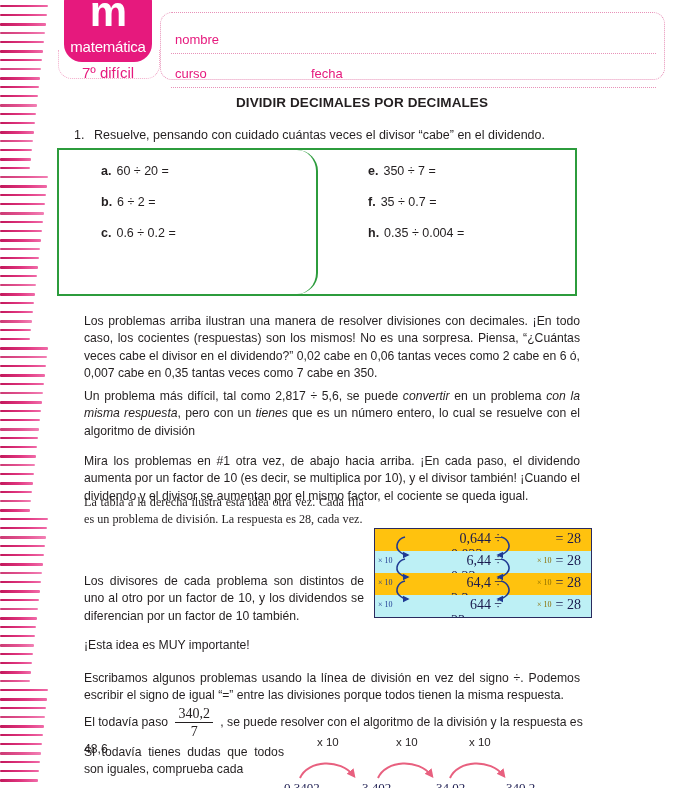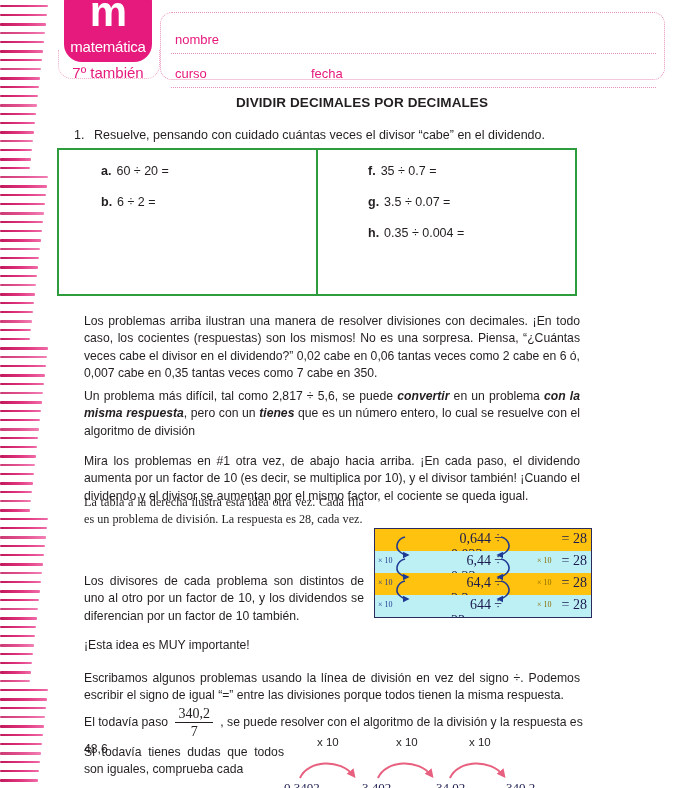--- a/index.html
+++ b/index.html
@@ -130,40 +130,40 @@
     border: 2px solid #2c9c3c;
     box-sizing: border-box;
     display: flex;
   }
   .ex-col {
     flex: 1;
     position: relative;
     padding: 14px 0 0 0;
     box-sizing: border-box;
   }
-  .ex-col.left { border-right: 2px solid #2c9c3c; }
+  .ex-col.left { border-right: 2px solid #2c9c3c; border-radius: 21px; }
   .ex-item {
     font-size: 12.5px;
     height: 31px;
     padding-left: 42px;
   }
   .ex-col.right .ex-item { padding-left: 50px; }
   .ex-item .tag { font-weight: bold; margin-right: 5px; }
 
   
   .para {
     position: absolute;
     left: 84px;
     width: 496px;
     font-size: 12.2px;
     line-height: 17.4px;
     text-align: justify;
   }
   .para.narrow { width: 280px; }
-  .para i { font-style: italic; font-weight: bold; }
+  .para i { font-style: italic; }
 
   #p1 { top: 313px; }
   #p2 { top: 388px; }
   #p3 { top: 453px; }
   #p4 { top: 494px; font-family: Liberation Serif, serif; }
   #p5 { top: 573px; }
   #p6 { top: 637px; width: 300px; }
   #p7 { top: 670px; }
   #p8 { top: 744px; width: 200px; }
 
@@ -204,21 +204,21 @@
   .t28-expr .v { display: inline-block; width: 48px; text-align: left; padding-left: 6px; }
   .t28-mul-r {
     position: absolute;
     left: 162px; top: 5px;
     font-size: 8px;
     color: #8a6d00;
     font-family: "Liberation Serif", serif;
   }
   .t28-eq {
     position: absolute;
-    right: 4px; top: 2px;
+    right: 10px; top: 2px;
     font-size: 14px;
     color: #1a1a4e;
     font-family: "Liberation Serif", serif;
   }
   #t28-arrows {
     position: absolute;
     left: 0; top: 0;
     width: 218px; height: 90px;
     pointer-events: none;
   }
@@ -362,21 +362,21 @@
     <div class="ring" style="top: 770px; width: 39px; height: 2px; opacity: 1;"></div>
     <div class="ring" style="top: 779px; width: 38px; height: 3px; opacity: 1;"></div>
   </div>
 
 <div id="logo-block">
   <div id="logo-dots"></div>
   <div id="logo-badge">
     <div id="logo-m">m</div>
     <div id="logo-word">matemática</div>
   </div>
-  <div id="logo-level">7º también</div>
+  <div id="logo-level">7º difícil</div>
 </div>
 
 <div id="id-box">
   <div class="id-row" id="id-row-1">
     <span class="id-label" id="lbl-nombre">nombre</span>
   </div>
   <div class="id-row" id="id-row-2">
     <span class="id-label" id="lbl-curso">curso</span>
     <span class="id-label" id="lbl-fecha">fecha</span>
   </div>
@@ -389,27 +389,30 @@
 </div>
 
 <div id="exercise-box">
   <div class="ex-col left">
     <div class="ex-item">
       <span class="tag">a.</span><span>60 ÷ 20 =</span>
     </div>
     <div class="ex-item">
       <span class="tag">b.</span><span>6 ÷ 2 =</span>
     </div>
+    <div class="ex-item">
+      <span class="tag">c.</span><span>0.6 ÷ 0.2 =</span>
+    </div>
   </div>
   <div class="ex-col right">
     <div class="ex-item">
+      <span class="tag">e.</span><span>350 ÷ 7 =</span>
+    </div>
+    <div class="ex-item">
       <span class="tag">f.</span><span>35 ÷ 0.7 =</span>
-    </div>
-    <div class="ex-item">
-      <span class="tag">g.</span><span>3.5 ÷ 0.07 =</span>
     </div>
     <div class="ex-item">
       <span class="tag">h.</span><span>0.35 ÷ 0.004 =</span>
     </div>
   </div>
 </div>
 
 <div class="para" id="p1">Los problemas arriba ilustran una manera de resolver divisiones con decimales. ¡En todo caso, los cocientes (respuestas) son los mismos! No es una sorpresa. Piensa, “¿Cuántas veces cabe el divisor en el dividendo?” 0,02 cabe en 0,06 tantas veces como 2 cabe en 6 ó, 0,007 cabe en 0,35 tantas veces como 7 cabe en 350.</div>
 
 <div class="para" id="p2"><span>Un problema más difícil, tal como 2,817 ÷ 5,6, se puede </span><i>convertir</i><span> en un problema </span><i>con la misma respuesta</i><span>, pero con un </span><i>tienes</i><span> que es un número entero, lo cual se resuelve con el algoritmo de división</span></div>

